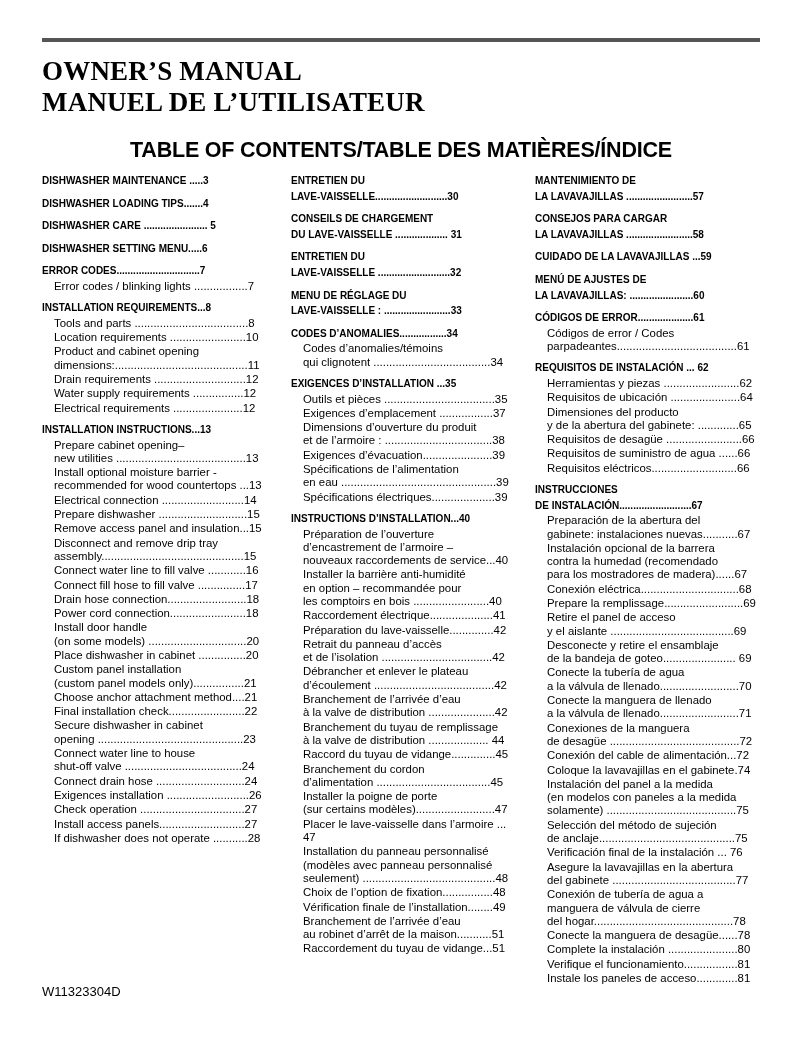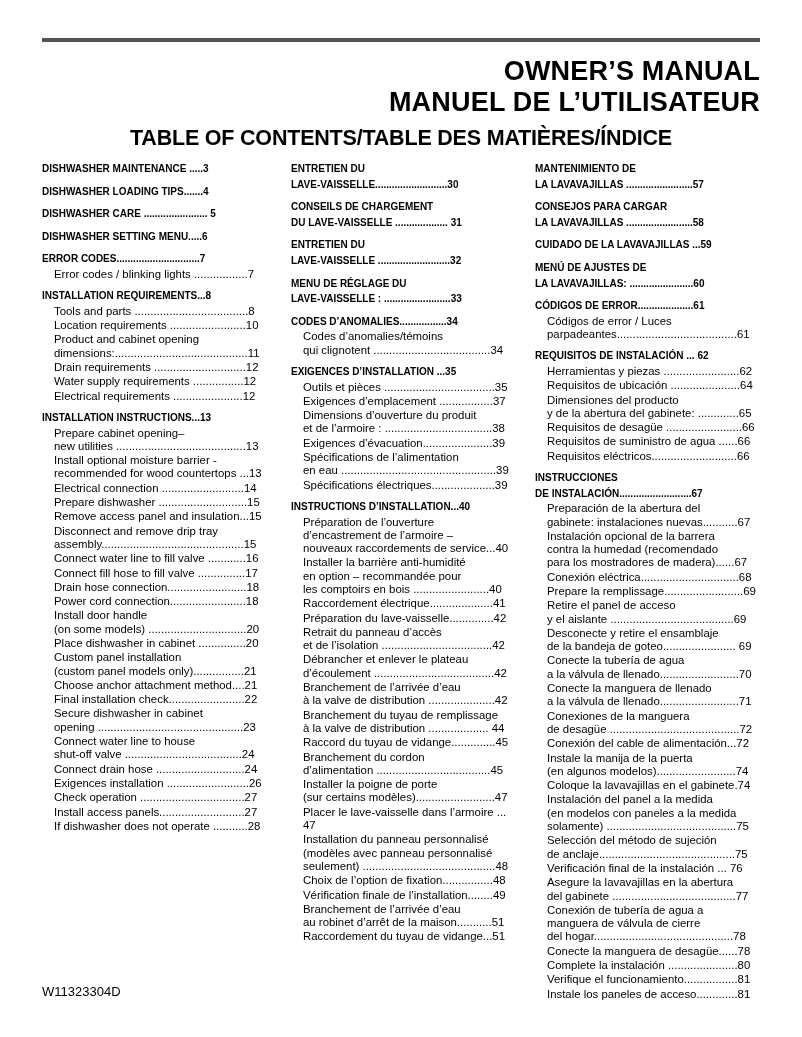--- a/index.html
+++ b/index.html
@@ -22,34 +22,35 @@
     height: 1037px;
     box-sizing: border-box;
     padding: 38px 42px 10px 42px;
   }
   .top-rule {
     height: 4px;
     background: #555555;
     margin: 0 0 14px 0;
   }
   .titles {
-    text-align: right;
+    text-align: left;
+    font-family: Liberation Serif, serif;
   }
   .titles h1 {
     margin: 0;
     font-size: 27px;
     font-weight: bold;
     letter-spacing: 0.2px;
     line-height: 31px;
   }
   .toc-title {
     text-align: center;
     font-size: 21.5px;
     font-weight: bold;
-    margin-top: 8px;
+    margin-top: 20px;
     margin-bottom: 10px;
     letter-spacing: -0.2px;
   }
   .columns {
     display: flex;
     gap: 14px;
     align-items: flex-start;
   }
   .col {
     width: 235px;
@@ -198,21 +199,21 @@
       </div>
     <div class="col right" id="col-es">
         <div class="head">MANTENIMIENTO DE
 LA LAVAVAJILLAS ........................57</div>
         <div class="head">CONSEJOS PARA CARGAR
 LA LAVAVAJILLAS ........................58</div>
         <div class="head">CUIDADO DE LA LAVAVAJILLAS ...59</div>
         <div class="head">MENÚ DE AJUSTES DE
 LA LAVAVAJILLAS: .......................60</div>
         <div class="head">CÓDIGOS DE ERROR....................61</div>
-        <div class="entry">Códigos de error / Luces
+        <div class="entry">Códigos de error / Codes
 parpadeantes......................................61</div>
         <div class="head">REQUISITOS DE INSTALACIÓN ... 62</div>
         <div class="entry">Herramientas y piezas ........................62</div>
         <div class="entry">Requisitos de ubicación ......................64</div>
         <div class="entry">Dimensiones del producto
 y de la abertura del gabinete: .............65</div>
         <div class="entry">Requisitos de desagüe ........................66</div>
         <div class="entry">Requisitos de suministro de agua ......66</div>
         <div class="entry">Requisitos eléctricos...........................66</div>
         <div class="head">INSTRUCCIONES
@@ -228,22 +229,20 @@
 y el aislante  .......................................69</div>
         <div class="entry">Desconecte y retire el ensamblaje
 de la bandeja de goteo....................... 69</div>
         <div class="entry">Conecte la tubería de agua
 a la válvula de llenado.........................70</div>
         <div class="entry">Conecte la manguera de llenado
 a la válvula de llenado.........................71</div>
         <div class="entry">Conexiones de la manguera
 de desagüe .........................................72</div>
         <div class="entry">Conexión del cable de alimentación...72</div>
-        <div class="entry">Instale la manija de la puerta
-(en algunos modelos).........................74</div>
         <div class="entry">Coloque la lavavajillas en el gabinete.74</div>
         <div class="entry">Instalación del panel a la medida
 (en modelos con paneles a la medida
 solamente) .........................................75</div>
         <div class="entry">Selección del método de sujeción
 de anclaje...........................................75</div>
         <div class="entry">Verificación final de la instalación ... 76</div>
         <div class="entry">Asegure la lavavajillas en la abertura
 del gabinete .......................................77</div>
         <div class="entry">Conexión de tubería de agua a

